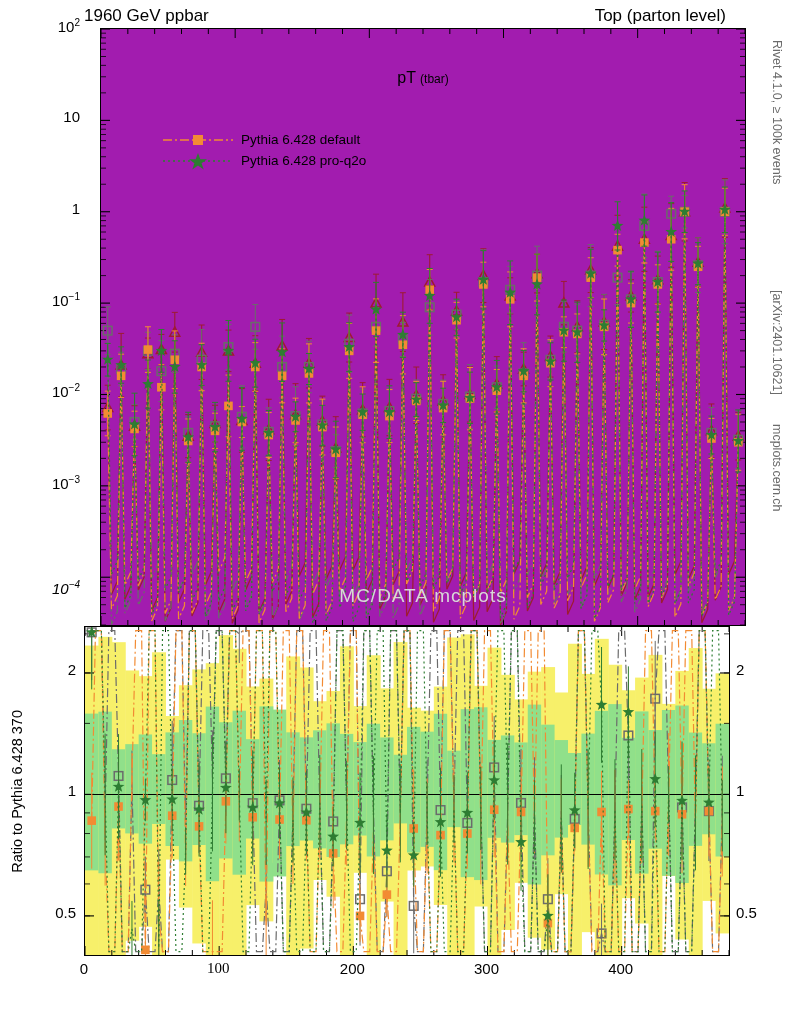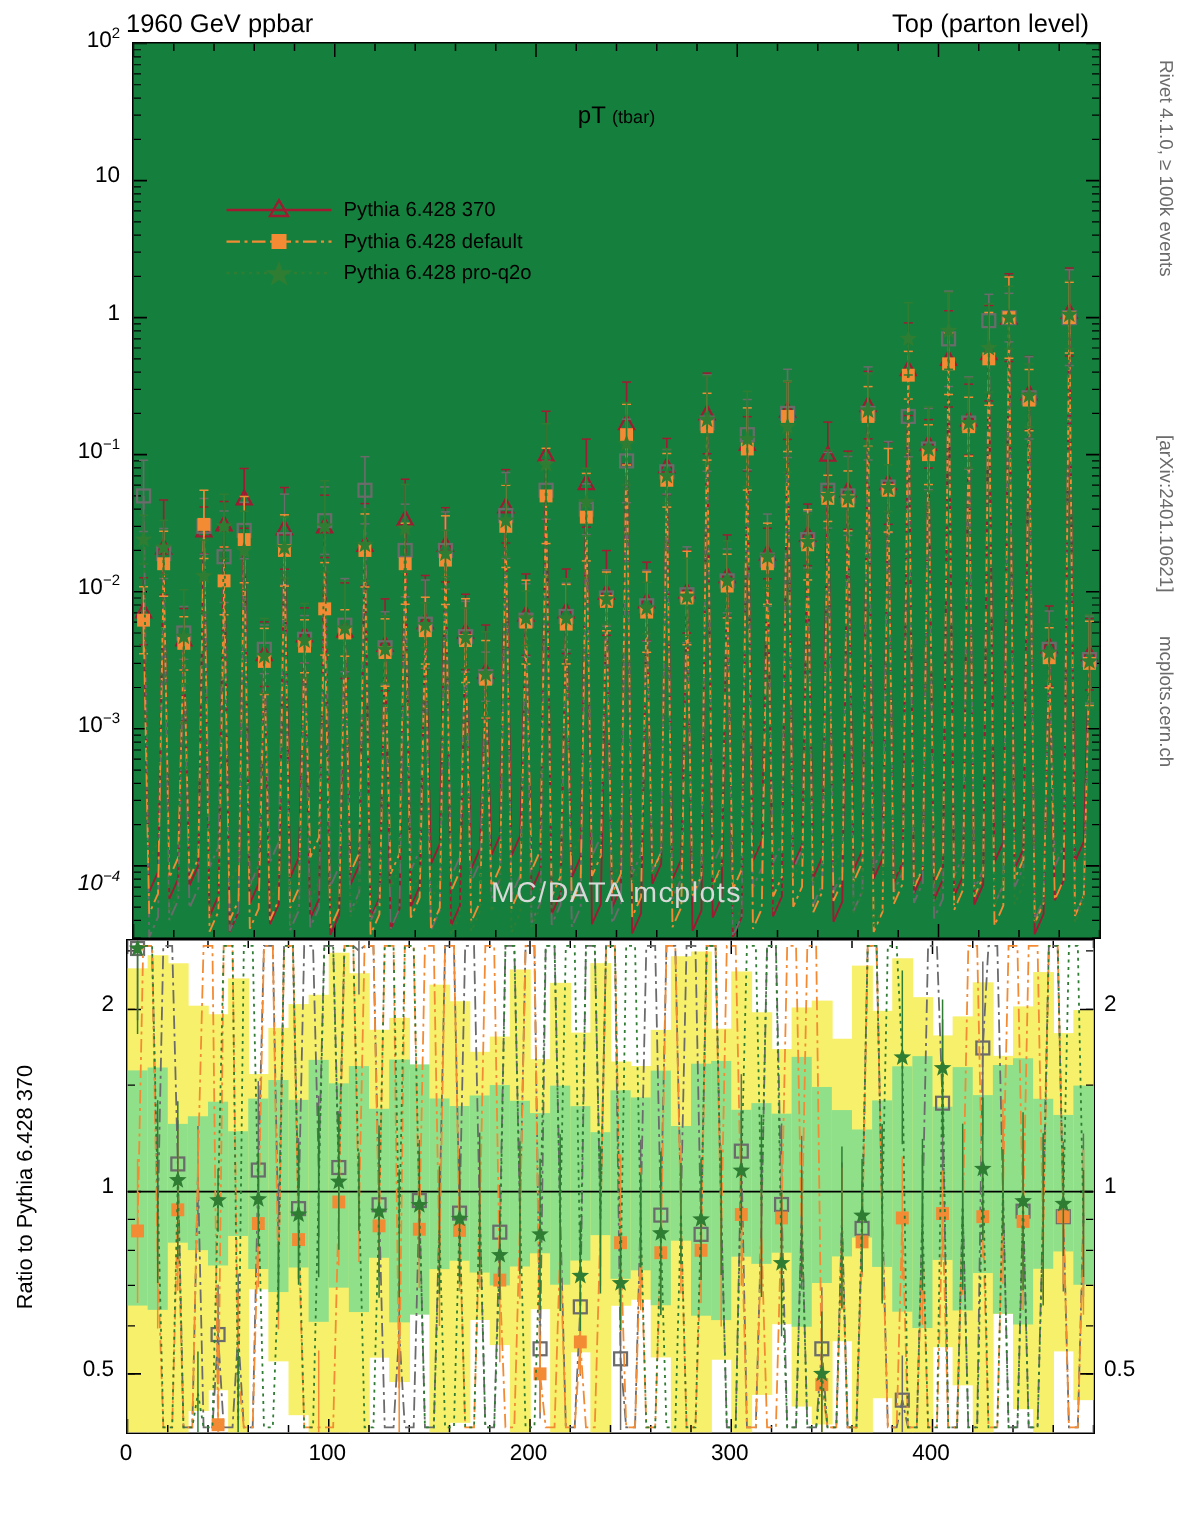--- a/index.html
+++ b/index.html
@@ -11,22 +11,22 @@
   #hdr-right{right:60px;top:6px;}
 
   
   .vlabel{position:absolute;writing-mode:vertical-rl;text-orientation:mixed;
           font-size:12.5px;color:#6b6b6b;letter-spacing:0px;white-space:nowrap;}
   #v1{right:2px;top:40px;}
   #v2{right:2px;top:290px;}
   #v3{right:2px;top:424px;}
 
   
-  #main{position:absolute;left:88px;top:28px;width:646px;height:598px;
-        border:1.2px solid #000;box-sizing:border-box;background:#15803d;text-decoration:underline;}
+  #main{position:absolute;left:100px;top:28px;width:646px;height:598px;
+        border:1.2px solid #000;box-sizing:border-box;background:#a21caf;text-decoration:underline;}
   
   #ratio{position:absolute;left:84px;top:626px;width:646px;height:330px;
          border:1.2px solid #000;box-sizing:border-box;background:#fff;}
 
   .ptitle{position:absolute;left:0;right:0;top:40px;text-align:center;font-size:16px;}
   .ptitle .sub{font-size:12px;}
 
   
   #legend{position:absolute;left:60px;top:100px;font-size:13.5px;}
   #legend .row{display:flex;align-items:center;height:21px;}
@@ -64,29 +64,20 @@
   <div class="vlabel" id="v2">[arXiv:2401.10621]</div>
   <div class="vlabel" id="v3">mcplots.cern.ch</div>
 
   <div id="main">
     <div class="ptitle">
       <span>pT</span>
       <span class="sub">(tbar)</span>
     </div>
 
     <div id="legend">
-      <div class="row">
-        <span class="mk">
-          <svg width="74" height="20">
-              <line x1="2" y1="10" x2="72" y2="10" stroke="#9e1b32" stroke-width="1.6"></line>
-          <polygon points="37,3.5 43,14 31,14" fill="none" stroke="#9e1b32" stroke-width="1.6"></polygon>
-            </svg>
-        </span>
-        <span class="lb">Pythia 6.428 370</span>
-      </div>
       <div class="row">
         <span class="mk">
           <svg width="74" height="20">
               <line x1="2" y1="10" x2="72" y2="10" stroke="#f28b33" stroke-width="1.5" stroke-dasharray="9,3,2,3"></line>
           <rect x="32" y="5" width="10" height="10" fill="#f28b33"></rect>
             </svg>
         </span>
         <span class="lb">Pythia 6.428 default</span>
       </div>
       <div class="row">
@@ -1459,18 +1450,18 @@
   </div>
 
   <div class="rytickL" id="rL0" style="left: 6px; top: 660.975px;">2</div>
   <div class="rytickL" id="rL1" style="left: 6px; top: 782.436px;">1</div>
   <div class="rytickL" id="rL2" style="left: 6px; top: 903.898px;">0.5</div>
   <div class="rytickR" id="rR0" style="left: 736px; top: 660.975px;">2</div>
   <div class="rytickR" id="rR1" style="left: 736px; top: 782.436px;">1</div>
   <div class="rytickR" id="rR2" style="left: 736px; top: 903.898px;">0.5</div>
 
   <div class="xtick" id="x0" style="left: 54px; top: 960px;">0</div>
-  <div class="xtick" id="x1" style="left: 188.167px; top: 960px;">100</div>
+  <div class="xtick" id="x1" style="left: 188.167px; top: 960px; font-family: Liberation Serif, serif;">100</div>
   <div class="xtick" id="x2" style="left: 322.333px; top: 960px;">200</div>
   <div class="xtick" id="x3" style="left: 456.5px; top: 960px;">300</div>
   <div class="xtick" id="x4" style="left: 590.667px; top: 960px;">400</div>
 
 </div>
 
 </body></html>

